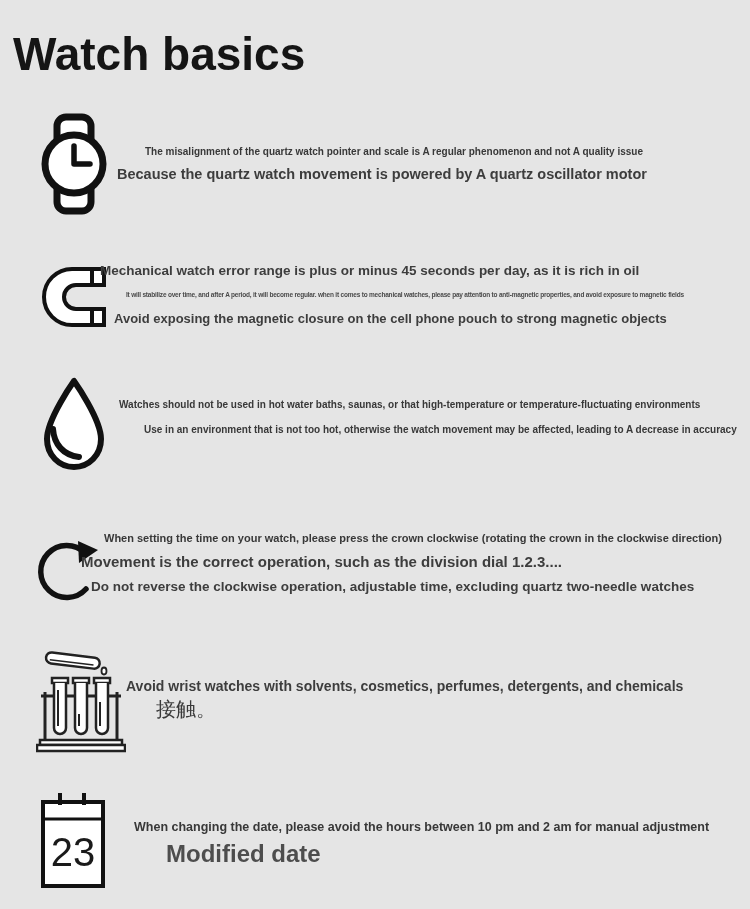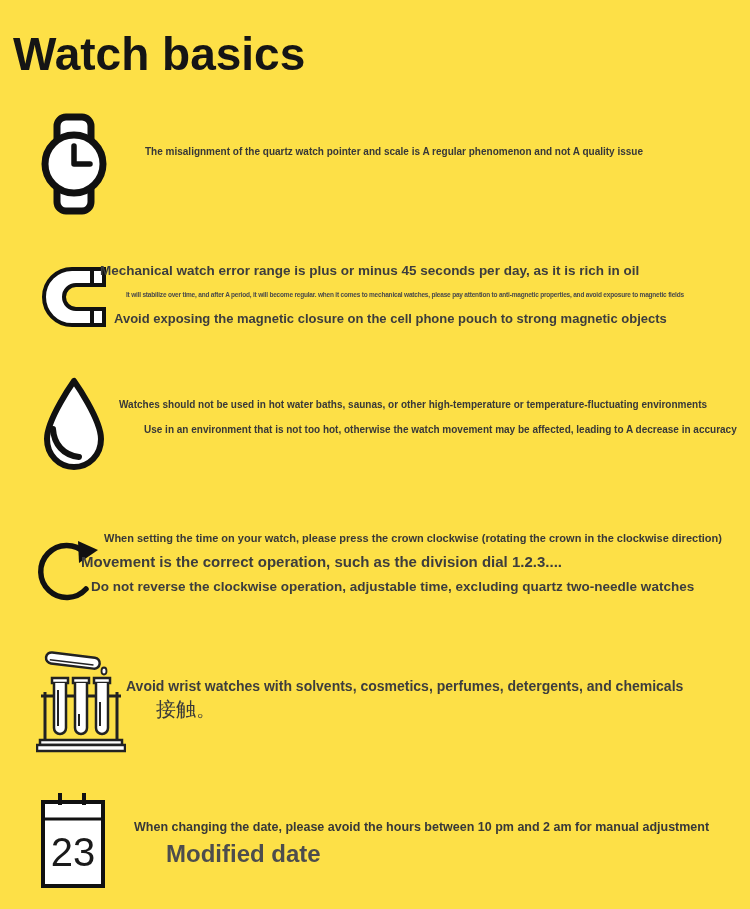--- a/index.html
+++ b/index.html
@@ -1,20 +1,20 @@
 <!DOCTYPE html>
 <html><head>
 <meta charset="utf-8">
 <style>
   * { margin:0; padding:0; box-sizing:border-box; }
   html,body { background:#ffffff; }
   body { font-family:"Liberation Sans", sans-serif; }
   .page {
     position:relative; width:750px; height:909px;
-    background:#fde047; overflow:hidden;
+    background:#e5e5e5; overflow:hidden;
   }
   .abs { position:absolute; white-space:nowrap; line-height:1.15; }
   .title {
     left:13px; top:28px;
     font-size:46px; font-weight:bold; letter-spacing:0px;
     color:#151515;
   }
   .t-big   { font-weight:bold; color:#3d3d3d; }
   .t-small { font-weight:bold; color:#383838; }
   .t-tiny  { font-weight:bold; color:#4a4a4a; letter-spacing:-0.2px; }
@@ -31,39 +31,40 @@
   <div class="abs title">Watch basics</div>
 
   <div class="icon-box" style="left:38px; top:112px;">
     <svg width="72" height="104" viewBox="0 0 72 104">
       <rect x="19" y="5" width="34" height="94" rx="9" fill="#fff" stroke="#111" stroke-width="7"></rect>
       <circle cx="36" cy="52" r="29" fill="#fff" stroke="#111" stroke-width="7"></circle>
       <path d="M36 34 L36 52 L52 52" fill="none" stroke="#111" stroke-width="5.5" stroke-linecap="round" stroke-linejoin="round"></path>
     </svg>
   </div>
   <div class="abs t-small" style="left:145px; top:146px; font-size:10px;">The misalignment of the quartz watch pointer and scale is A regular phenomenon and not A quality issue</div>
+  <div class="abs t-big" style="left:117px; top:166px; font-size:14.5px;">Because the quartz watch movement is powered by A quartz oscillator motor</div>
 
   <div class="icon-box" style="left:36px; top:261px;">
     <svg width="74" height="72" viewBox="0 0 74 72">
       <path d="M68 8 L36 8 A 28 28 0 0 0 36 64 L68 64 L68 48 L40 48 A 12 12 0 0 1 40 24 L68 24 Z" fill="#fff" stroke="#111" stroke-width="4" stroke-linejoin="miter"></path>
       <line x1="56" y1="8" x2="56" y2="24" stroke="#111" stroke-width="4"></line>
       <line x1="56" y1="48" x2="56" y2="64" stroke="#111" stroke-width="4"></line>
     </svg>
   </div>
   <div class="abs t-big" style="left:100px; top:263px; font-size:13.5px;">Mechanical watch error range is plus or minus 45 seconds per day, as it is rich in oil</div>
   <div class="abs t-tiny" style="left:126px; top:291px; font-size:6.5px;">It will stabilize over time, and after A period, it will become regular. when it comes to mechanical watches, please pay attention to anti-magnetic properties, and avoid exposure to magnetic fields</div>
   <div class="abs t-big" style="left:114px; top:312px; font-size:13px;">Avoid exposing the magnetic closure on the cell phone pouch to strong magnetic objects</div>
 
   <div class="icon-box" style="left:36px; top:376px;">
     <svg width="76" height="100" viewBox="0 0 76 100">
       <path d="M38 5 C 38 5 11 43 11 63 C 11 79 23 91 38 91 C 53 91 65 79 65 63 C 65 43 38 5 38 5 Z" fill="#fff" stroke="#111" stroke-width="6" stroke-linejoin="round"></path>
       <path d="M17 53 C 18 68 27 79 43 81" fill="none" stroke="#111" stroke-width="6" stroke-linecap="round"></path>
     </svg>
   </div>
-  <div class="abs t-small" style="left:119px; top:399px; font-size:10px;">Watches should not be used in hot water baths, saunas, or other high-temperature or temperature-fluctuating environments</div>
+  <div class="abs t-small" style="left:119px; top:399px; font-size:10px;">Watches should not be used in hot water baths, saunas, or that high-temperature or temperature-fluctuating environments</div>
   <div class="abs t-small" style="left:144px; top:424px; font-size:10px;">Use in an environment that is not too hot, otherwise the watch movement may be affected, leading to A decrease in accuracy</div>
 
   <div class="icon-box" style="left:34px; top:525px;">
     <svg width="74" height="84" viewBox="0 0 74 84">
       <path d="M51 28 A 26 26 0 1 0 52 64" fill="none" stroke="#111" stroke-width="5.5" stroke-linecap="round"></path>
       <polygon points="44,16 64,25 45,38" fill="#111"></polygon>
     </svg>
   </div>
   <div class="abs t-small" style="left:104px; top:532px; font-size:11px;">When setting the time on your watch, please press the crown clockwise (rotating the crown in the clockwise direction)</div>
   <div class="abs t-big" style="left:81px; top:553px; font-size:15px;">Movement is the correct operation, such as the division dial 1.2.3....</div>

